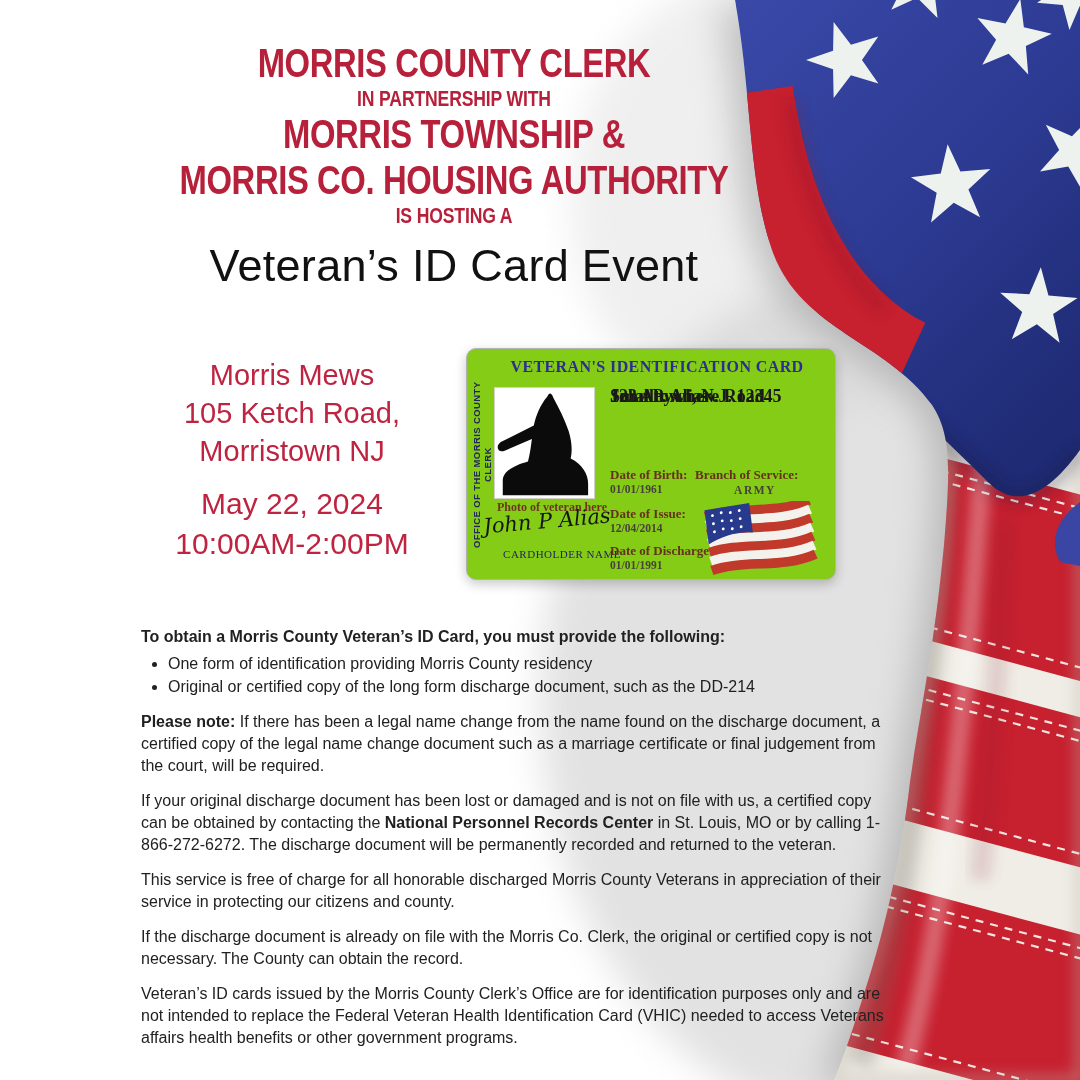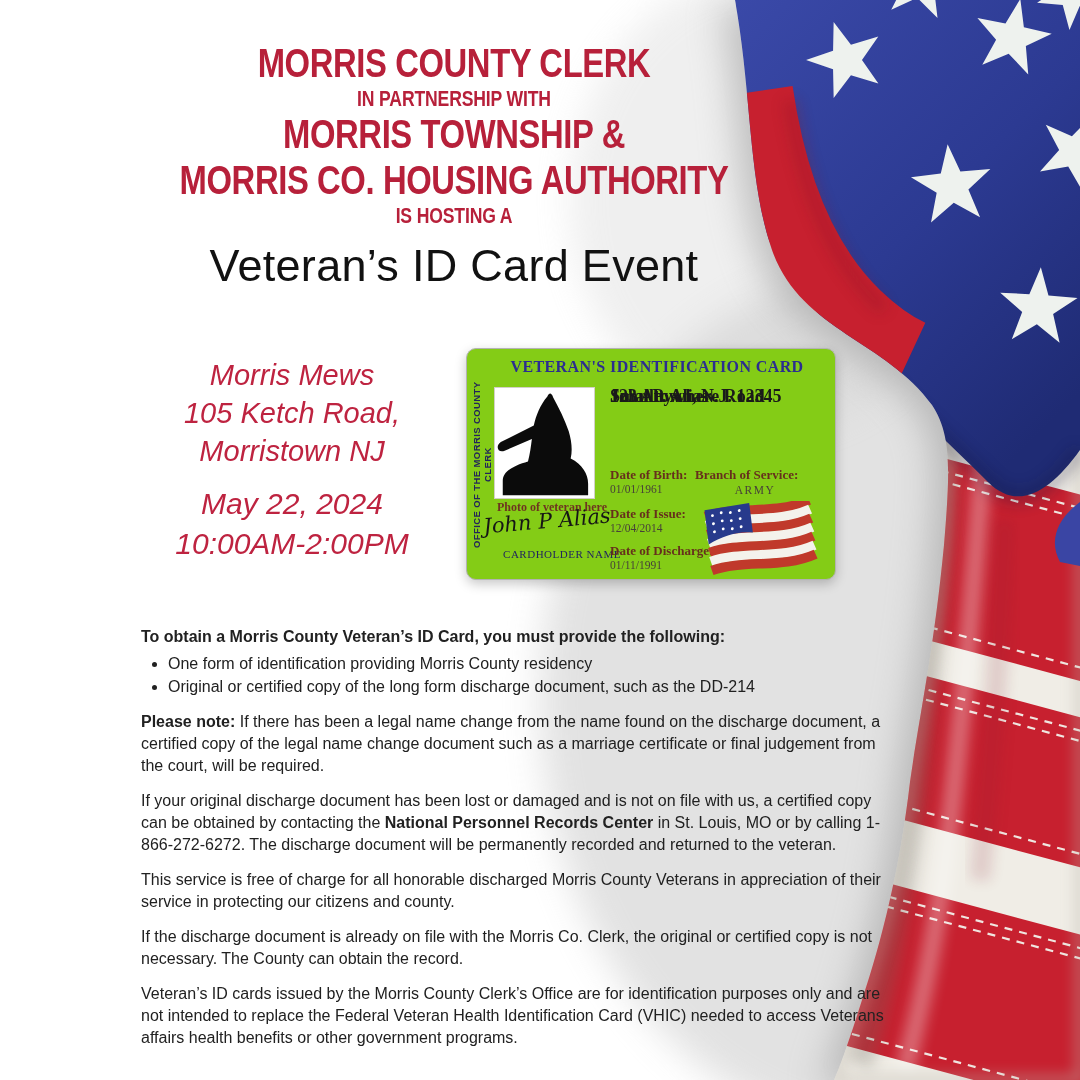--- a/index.html
+++ b/index.html
@@ -13,21 +13,21 @@
   
   .masthead{position:absolute;top:40px;left:0;width:908px;text-align:center;color:#B7203A;}
   .h-big{font-size:41px;line-height:46px;font-weight:bold;transform:scaleX(0.80);letter-spacing:-0.5px;}
   .h-small{font-size:22px;line-height:25px;font-weight:bold;transform:scaleX(0.80);letter-spacing:-0.2px;}
 
   
   .event-title{position:absolute;top:240px;left:0;width:908px;text-align:center;
     font-size:45px;line-height:52px;color:#111111;letter-spacing:0.3px;}
 
   
-  .venue-block{position:absolute;top:356px;left:122px;width:340px;text-align:center;color:#BE2340;font-style:italic;}
+  .venue-block{position:absolute;top:356px;left:122px;width:340px;text-align:center;color:#BE2340;}
   .venue-line{font-size:29px;line-height:38px;}
   .date-block{margin-top:14px;}
   .date-line{font-size:30px;line-height:40px;}
 
   
   .id-card{position:absolute;left:466px;top:348px;width:368px;height:230px;background:#84cc16;
     border:1px solid #b3b3b3;border-radius:10px;box-shadow:0 4px 12px rgba(0,0,0,0.22);}
   .id-card *{position:absolute;}
   .card-title{top:9px;left:22px;width:336px;text-align:center;font-family:"Liberation Serif",serif;
     font-weight:bold;font-size:16px;color:#2B2D90;letter-spacing:0.4px;}
@@ -37,21 +37,21 @@
   .photo-box svg{position:absolute;left:0;top:0;width:97px;height:108px;}
   .photo-caption{left:14px;top:151px;width:126px;text-align:right;font-family:"Liberation Serif",serif;
     font-weight:bold;font-size:12px;color:#6e3420;}
   .signature{left:16px;top:160px;width:128px;text-align:center;font-family:"DejaVu Serif",serif;
     font-style:italic;font-size:21px;color:#161616;transform:rotate(-5deg);}
   .cardholder{left:24px;top:199px;width:142px;text-align:center;font-family:"Liberation Serif",serif;
     font-weight:normal;font-size:11px;color:#22265E;letter-spacing:0.5px;}
   .card-name{left:143px;top:34px;width:215px;font-family:"Liberation Serif",serif;font-weight:bold;
     font-size:18px;line-height:27.5px;color:#1a1a1a;}
   .fld-label{font-family:"Liberation Serif",serif;font-weight:bold;font-size:13px;color:#66301C;}
-  .fld-value{font-family:"Liberation Serif",serif;font-weight:normal;font-size:11.5px;color:#474139;}
+  .fld-value{font-family:"Liberation Serif",serif;font-weight:bold;font-size:11.5px;color:#474139;}
   .dob-l{left:143px;top:118px;}   .dob-v{left:143px;top:134px;}
   .iss-l{left:143px;top:157px;}   .iss-v{left:143px;top:173px;}
   .dis-l{left:143px;top:194px;}   .dis-v{left:143px;top:210px;}
   .brn-l{left:228px;top:118px;width:132px;}
   .brn-v{left:228px;top:135px;width:120px;text-align:center;letter-spacing:1.5px;}
   .card-flag{left:232px;top:152px;width:122px;height:76px;}
 
   
   .body-copy{position:absolute;left:141px;top:626px;width:757px;font-size:16px;line-height:22px;color:#212121;}
   .body-copy b{font-weight:bold;}
@@ -174,21 +174,21 @@
         <div>Smalltown, N.J. 12345</div>
       </div>
 
       <div class="fld-label dob-l">Date of Birth:</div>
       <div class="fld-value dob-v">01/01/1961</div>
       <div class="fld-label brn-l">Branch of Service:</div>
       <div class="fld-value brn-v">ARMY</div>
       <div class="fld-label iss-l">Date of Issue:</div>
       <div class="fld-value iss-v">12/04/2014</div>
       <div class="fld-label dis-l">Date of Discharge:</div>
-      <div class="fld-value dis-v">01/11/1991</div>
+      <div class="fld-value dis-v">01/01/1991</div>
 
       <svg class="card-flag" viewBox="0 0 130 84" aria-hidden="true">
         <g transform="rotate(-7 65 42)" fill="none">
           <path d="M8,10 C45,2 85,18 124,6" stroke="#c0392b" stroke-width="10.5"></path>
           <path d="M8,20 C45,12 85,28 124,16" stroke="#f4f2ec" stroke-width="10.5"></path>
           <path d="M8,30 C45,22 85,38 124,26" stroke="#c0392b" stroke-width="10.5"></path>
           <path d="M8,40 C45,32 85,48 124,36" stroke="#f4f2ec" stroke-width="10.5"></path>
           <path d="M8,50 C45,42 85,58 124,46" stroke="#c0392b" stroke-width="10.5"></path>
           <path d="M8,60 C45,52 85,68 124,56" stroke="#f4f2ec" stroke-width="10.5"></path>
           <path d="M8,70 C45,62 85,78 124,66" stroke="#c0392b" stroke-width="10.5"></path>

